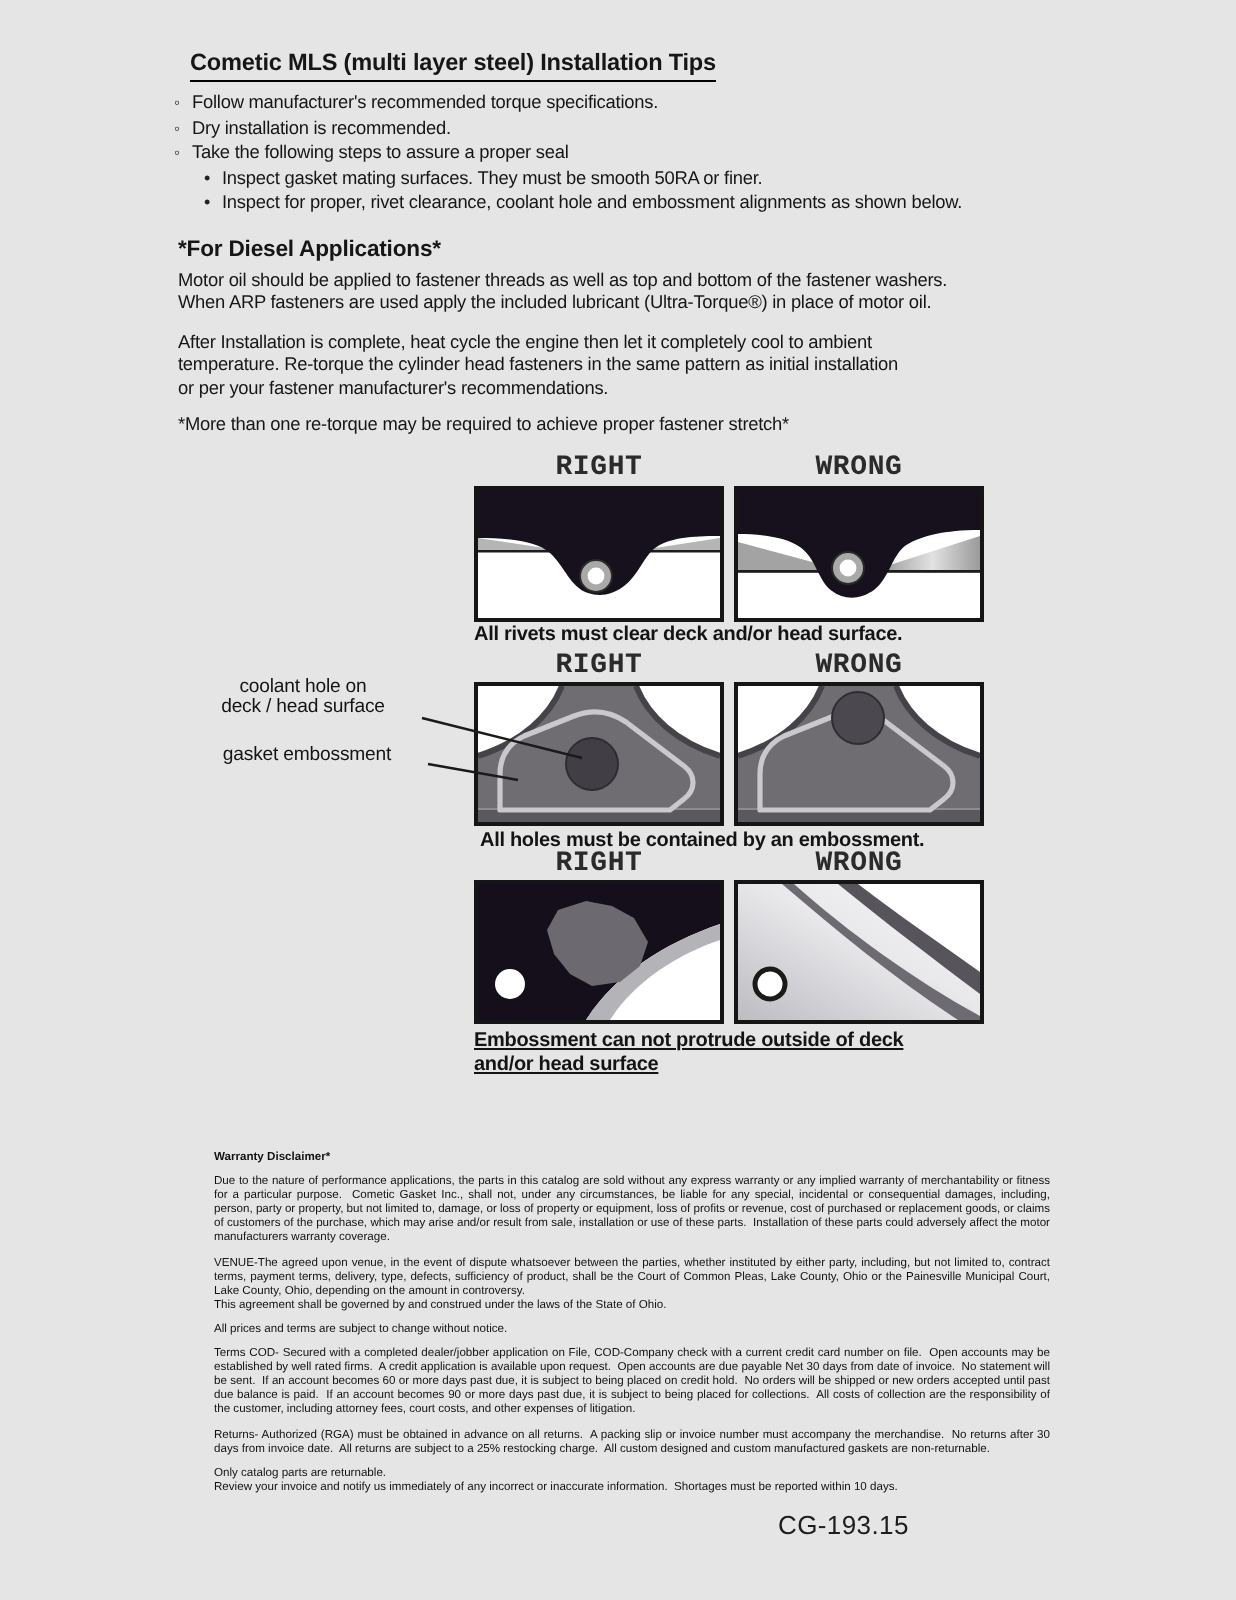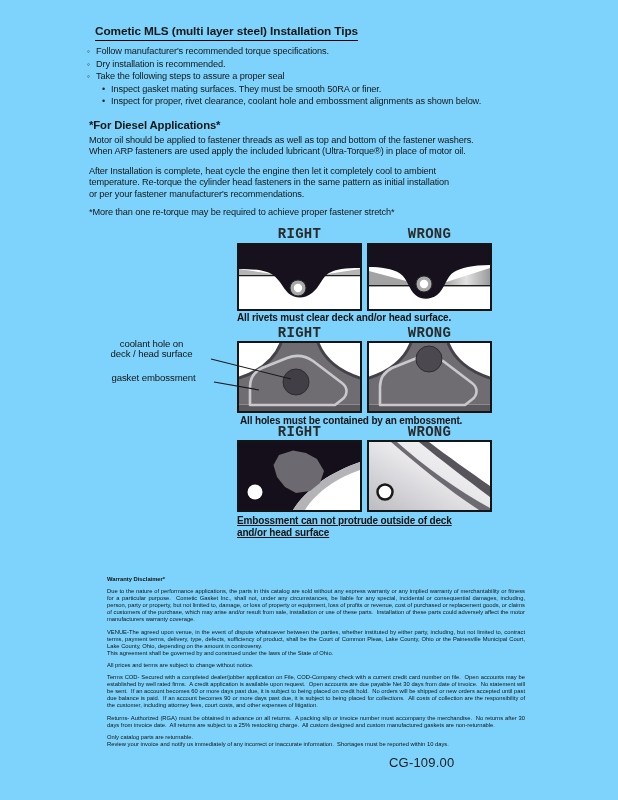--- a/index.html
+++ b/index.html
@@ -1,16 +1,16 @@
 <!DOCTYPE html>
 <html><head>
 <meta charset="utf-8">
 <style>
   html,body{margin:0;padding:0;background:#ffffff;}
-  .page{position:relative;width:618px;height:800px;background:#7dd3fc;overflow:hidden;
+  .page{position:relative;width:618px;height:800px;background:#e5e5e5;overflow:hidden;
         font-family:"Liberation Sans","DejaVu Sans",sans-serif;color:#161616;}
   .abs{position:absolute;}
 
   .title{left:95px;top:24px;font-size:11.8px;font-weight:bold;letter-spacing:-0.1px;
          border-bottom:1.6px solid #000;padding-bottom:2px;display:inline-block;}
 
   .bullets{left:87px;top:45px;width:490px;font-size:9.2px;letter-spacing:-0.12px;}
   .b-row{display:flex;height:12.6px;line-height:12.6px;}
   .b-row .mk{width:9px;flex:0 0 9px;color:#222;}
   .b-row .mk::before{content:"\25E6";font-size:8.5px;}
@@ -188,15 +188,15 @@
     <p>Due to the nature of performance applications, the parts in this catalog are sold without any express warranty or any implied warranty of merchantability or fitness for a particular purpose.  Cometic Gasket Inc., shall not, under any circumstances, be liable for any special, incidental or consequential damages, including, person, party or property, but not limited to, damage, or loss of property or equipment, loss of profits or revenue, cost of purchased or replacement goods, or claims of customers of the purchase, which may arise and/or result from sale, installation or use of these parts.  Installation of these parts could adversely affect the motor manufacturers warranty coverage.</p>
     <p>VENUE-The agreed upon venue, in the event of dispute whatsoever between the parties, whether instituted by either party, including, but not limited to, contract terms, payment terms, delivery, type, defects, sufficiency of product, shall be the Court of Common Pleas, Lake County, Ohio or the Painesville Municipal Court, Lake County, Ohio, depending on the amount in controversy.
 This agreement shall be governed by and construed under the laws of the State of Ohio.</p>
     <p>All prices and terms are subject to change without notice.</p>
     <p>Terms COD- Secured with a completed dealer/jobber application on File, COD-Company check with a current credit card number on file.  Open accounts may be established by well rated firms.  A credit application is available upon request.  Open accounts are due payable Net 30 days from date of invoice.  No statement will be sent.  If an account becomes 60 or more days past due, it is subject to being placed on credit hold.  No orders will be shipped or new orders accepted until past due balance is paid.  If an account becomes 90 or more days past due, it is subject to being placed for collections.  All costs of collection are the responsibility of the customer, including attorney fees, court costs, and other expenses of litigation.</p>
     <p>Returns- Authorized (RGA) must be obtained in advance on all returns.  A packing slip or invoice number must accompany the merchandise.  No returns after 30 days from invoice date.  All returns are subject to a 25% restocking charge.  All custom designed and custom manufactured gaskets are non-returnable.</p>
     <p>Only catalog parts are returnable.
 Review your invoice and notify us immediately of any incorrect or inaccurate information.  Shortages must be reported within 10 days.</p>
   </div>
 
-  <div class="abs pagenum">CG-109.00</div>
+  <div class="abs pagenum">CG-193.15</div>
 
 </div>
 
 </body></html>

